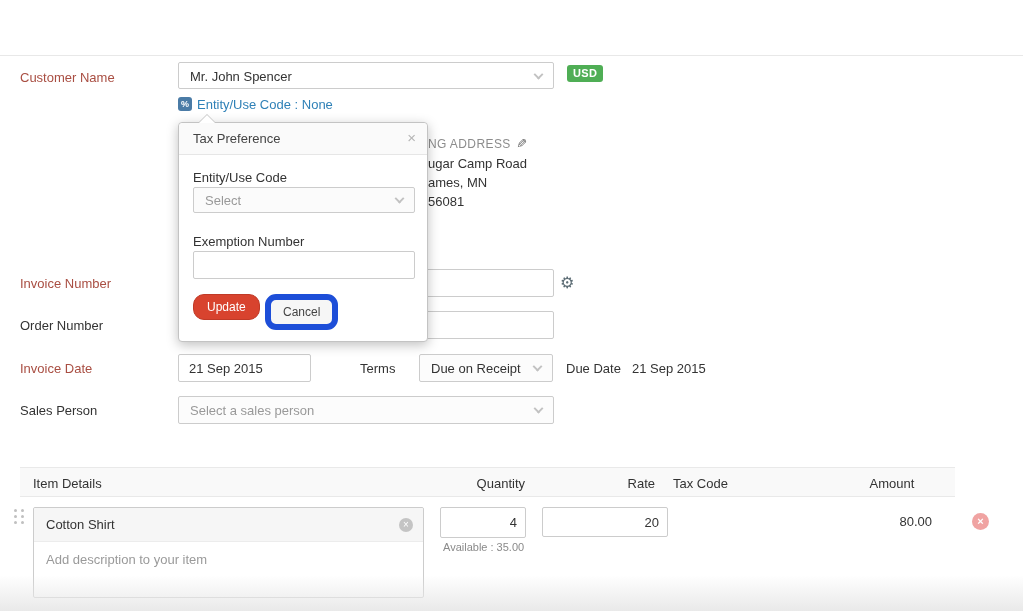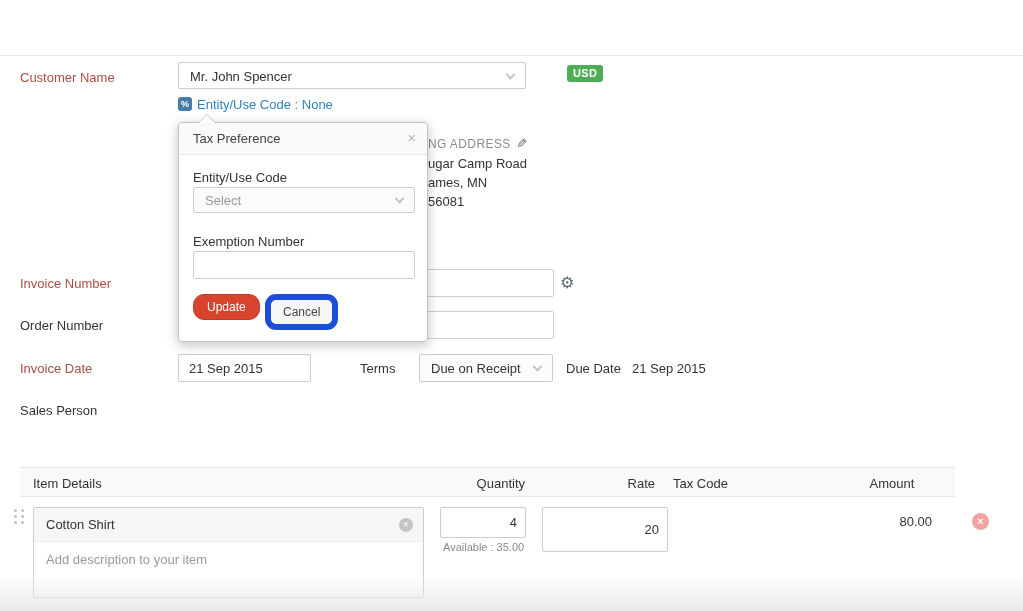--- a/index.html
+++ b/index.html
@@ -67,21 +67,21 @@
     background:linear-gradient(180deg, rgba(238,238,238,0) 0%, #e9e9e9 100%); }
 </style>
 </head>
 <body>
 
 <div id="screen">
 
   <div class="abs divider"></div>
 
   <span class="abs field-label label-req" style="left:20px; top:70px;">Customer Name</span>
-  <div class="abs sel" style="left:178px; top:62px; width:348px; height:27px; background:#fff;text-align:center;">
+  <div class="abs sel" style="left:178px; top:62px; width:376px; height:27px; background:#fff;text-align:center;">
     <span class="sel-text">Mr. John Spencer</span>
     <span class="chev"></span>
   </div>
   <span class="abs badge" style="left:567px; top:65px;">USD</span>
 
   <span class="abs pct-icon" style="left:178px; top:97px;">%</span>
   <a class="abs link" style="left:197px; top:97px;">Entity/Use Code : None</a>
 
   <div class="abs" style="left:428px; top:136px;">
     <div class="addr-head">
@@ -103,20 +103,24 @@
   <input class="abs inp" style="left: 178px; top: 354px; width: 133px; height: 28px;" value="21 Sep 2015">
   <span class="abs field-label" style="left:360px; top:361px;">Terms</span>
   <div class="abs sel" style="left:419px; top:354px; width:134px; height:28px;">
     <span class="sel-text">Due on Receipt</span>
     <span class="chev"></span>
   </div>
   <span class="abs field-label" style="left:566px; top:361px;">Due Date</span>
   <span class="abs field-label" style="left:632px; top:361px;">21 Sep 2015</span>
 
   <span class="abs field-label" style="left:20px; top:403px;">Sales Person</span>
+  <div class="abs sel" style="left:178px; top:396px; width:376px; height:28px;">
+    <span class="sel-text placeholder">Select a sales person</span>
+    <span class="chev"></span>
+  </div>
 
   <div class="abs thead">
     <span class="th" style="left:13px;">Item Details</span>
     <span class="th" style="left:425px; width:80px; text-align:right;">Quantity</span>
     <span class="th" style="left:555px; width:80px; text-align:right;">Rate</span>
     <span class="th" style="left:653px;">Tax Code</span>
     <span class="th" style="left:832px; width:80px; text-align:center;">Amount</span>
   </div>
 
   <div class="abs drag-handle" style="left:14px; top:509px;">
@@ -132,21 +136,21 @@
     <div class="item-name-row">
       <span class="item-name">Cotton Shirt</span>
       <span class="clear-icon">×</span>
     </div>
     <div class="item-desc">Add description to your item</div>
   </div>
 
   <input class="abs inp num" style="left: 440px; top: 507px; width: 86px; height: 31px;" value="4">
   <span class="abs avail" style="left:443px; top:541px;">Available : 35.00</span>
 
-  <input class="abs inp num" style="left: 542px; top: 507px; width: 126px; height: 45px;" value="20">
+  <input class="abs inp num" style="left: 542px; top: 507px; width: 126px; height: 30px;" value="20">
 
 
   <span class="abs field-label" style="left:852px; top:514px; width:80px; text-align:right; display:inline-block;">80.00</span>
 
   <span class="abs delete-icon" style="left:972px; top:513px;">×</span>
 
   <div class="abs popup">
     <span class="popup-arrow-b"></span>
     <span class="popup-arrow-w"></span>
     <div class="popup-header">

